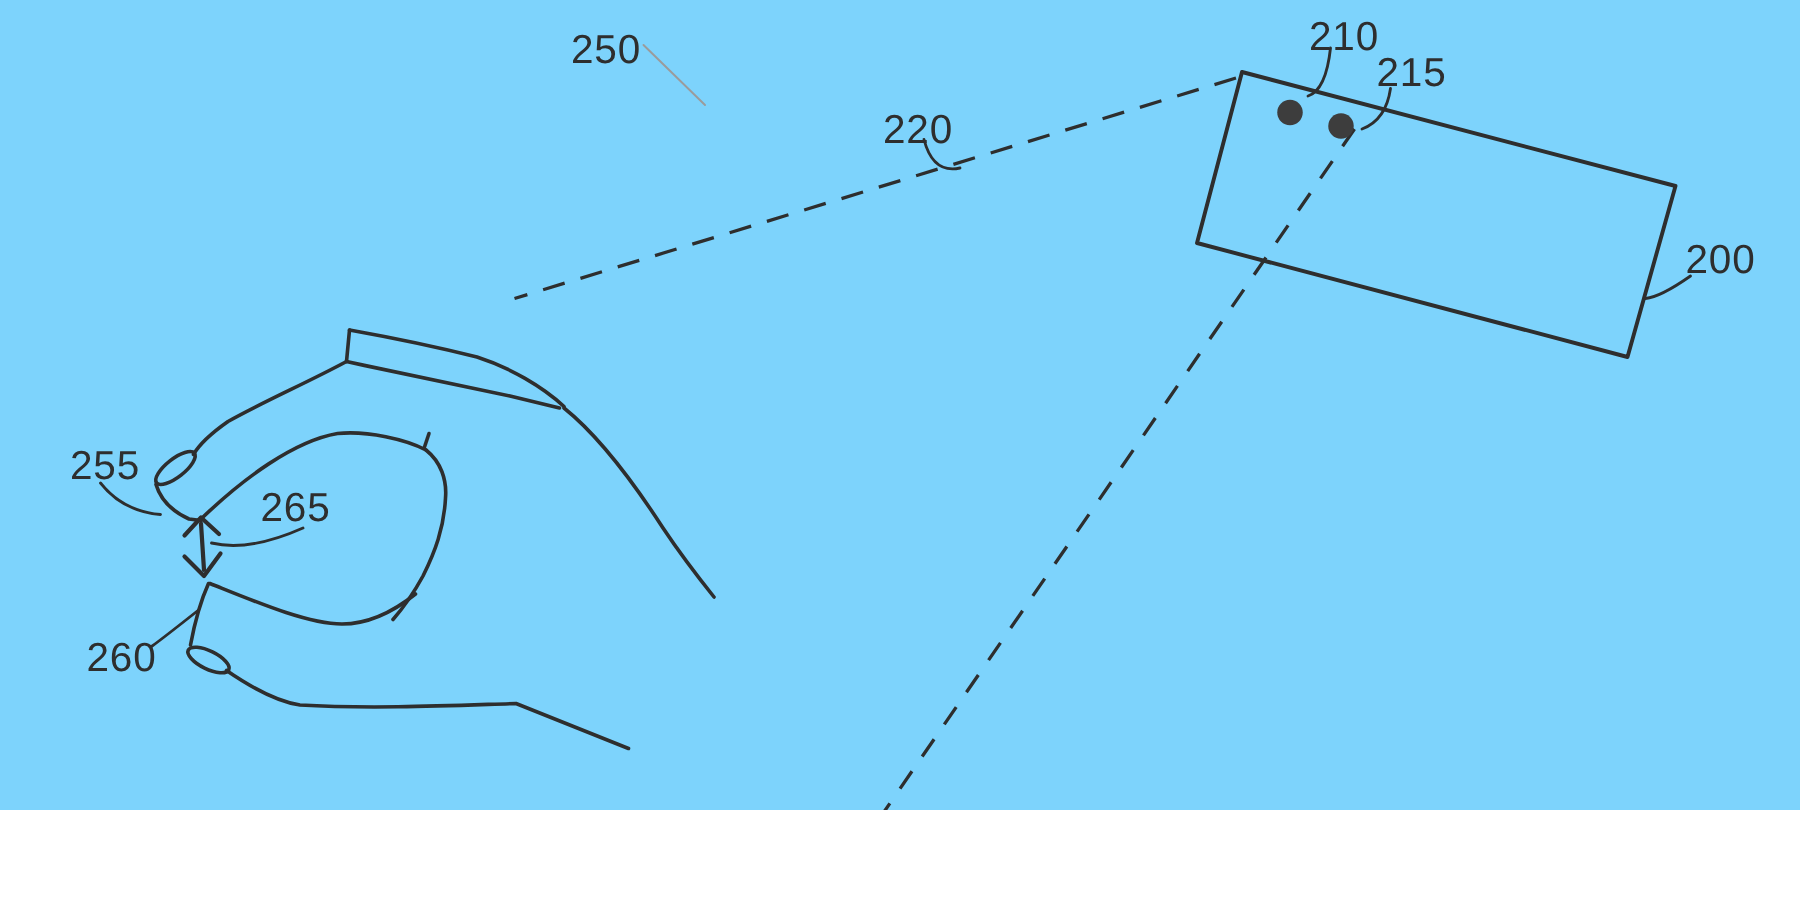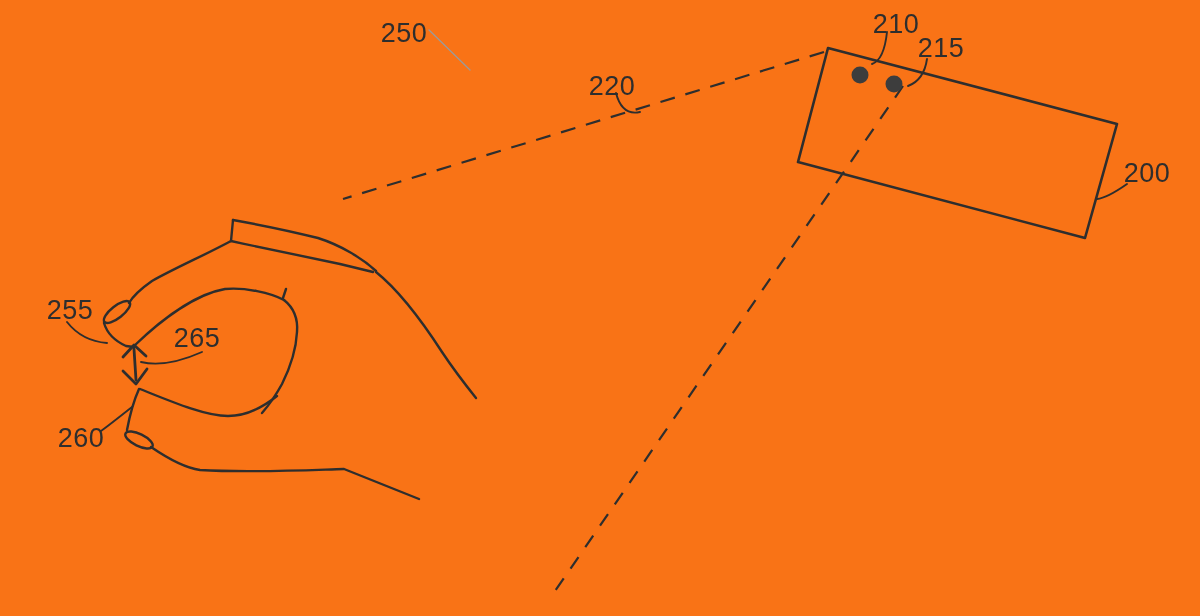--- a/index.html
+++ b/index.html
@@ -1,16 +1,16 @@
 <!DOCTYPE html>
 <html><head>
 <meta charset="utf-8">
 <style>
   html,body{margin:0;padding:0;background:#ffffff;}
-  .stage{position:relative;width:1200px;height:616px;background:#f97316;overflow:hidden;}
+  .stage{position:relative;width:1200px;height:540px;background:#7dd3fc;overflow:hidden;}
   svg{position:absolute;left:0;top:0;display:block;}
   text{font-family:"Liberation Sans","DejaVu Sans",sans-serif;font-size:27px;letter-spacing:0.5px;}
 </style>
 </head>
 <body>
 
 <div class="stage">
   <svg width="1200" height="616" viewBox="0 0 1200 616">
 
     <g fill="none" stroke="#2e2e2e" stroke-width="2.2" stroke-linecap="butt">

